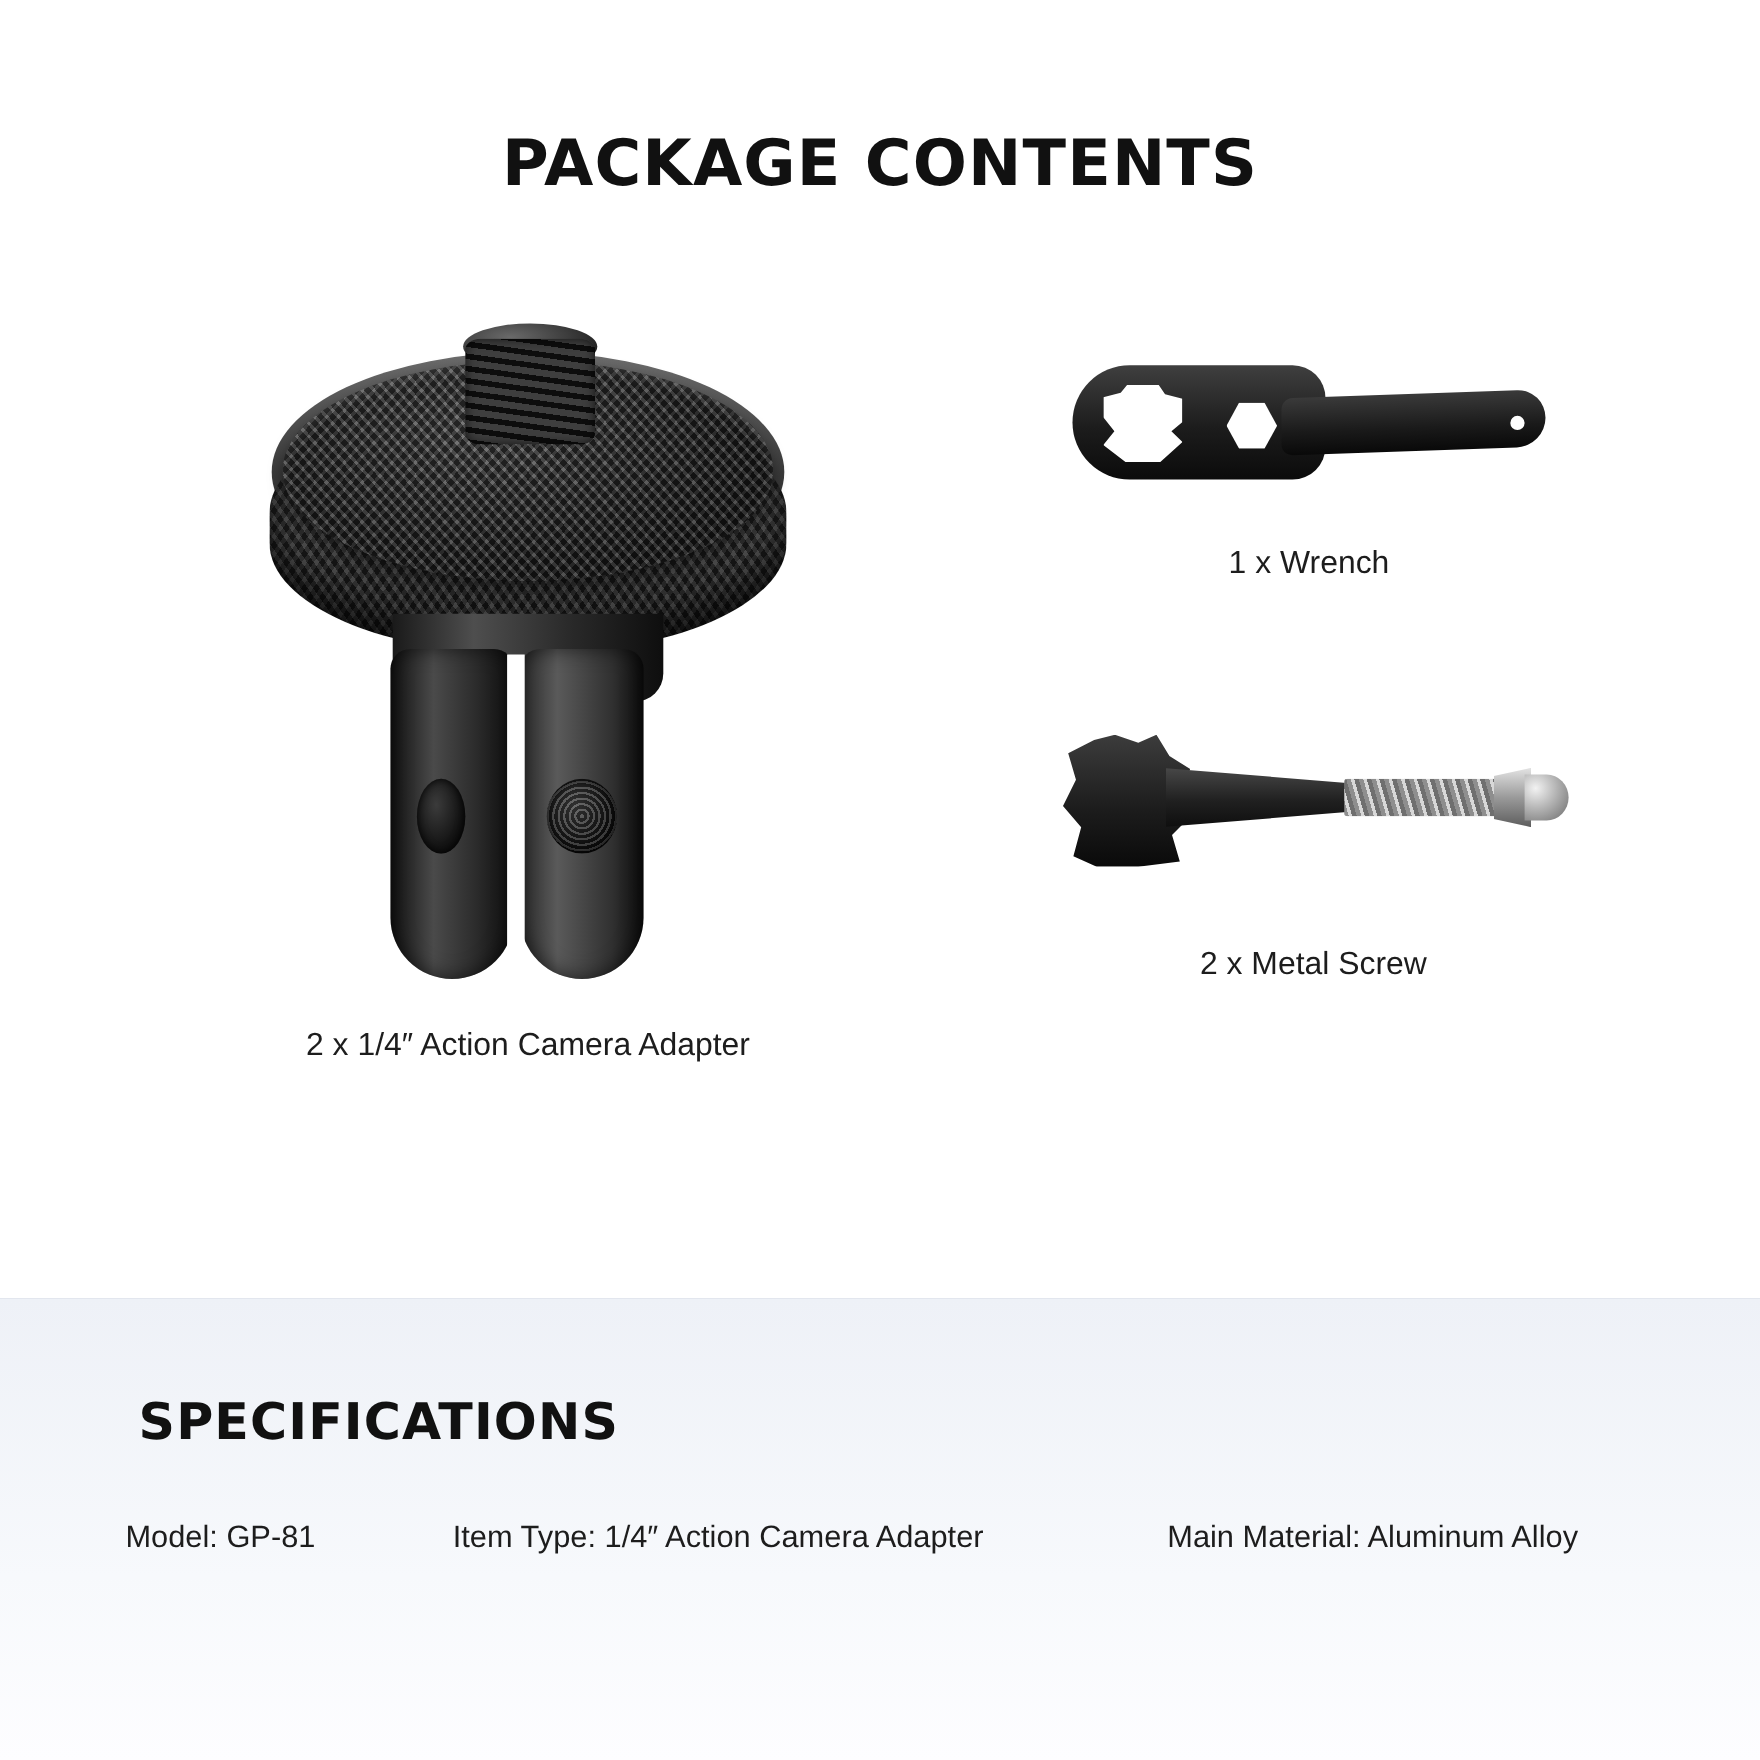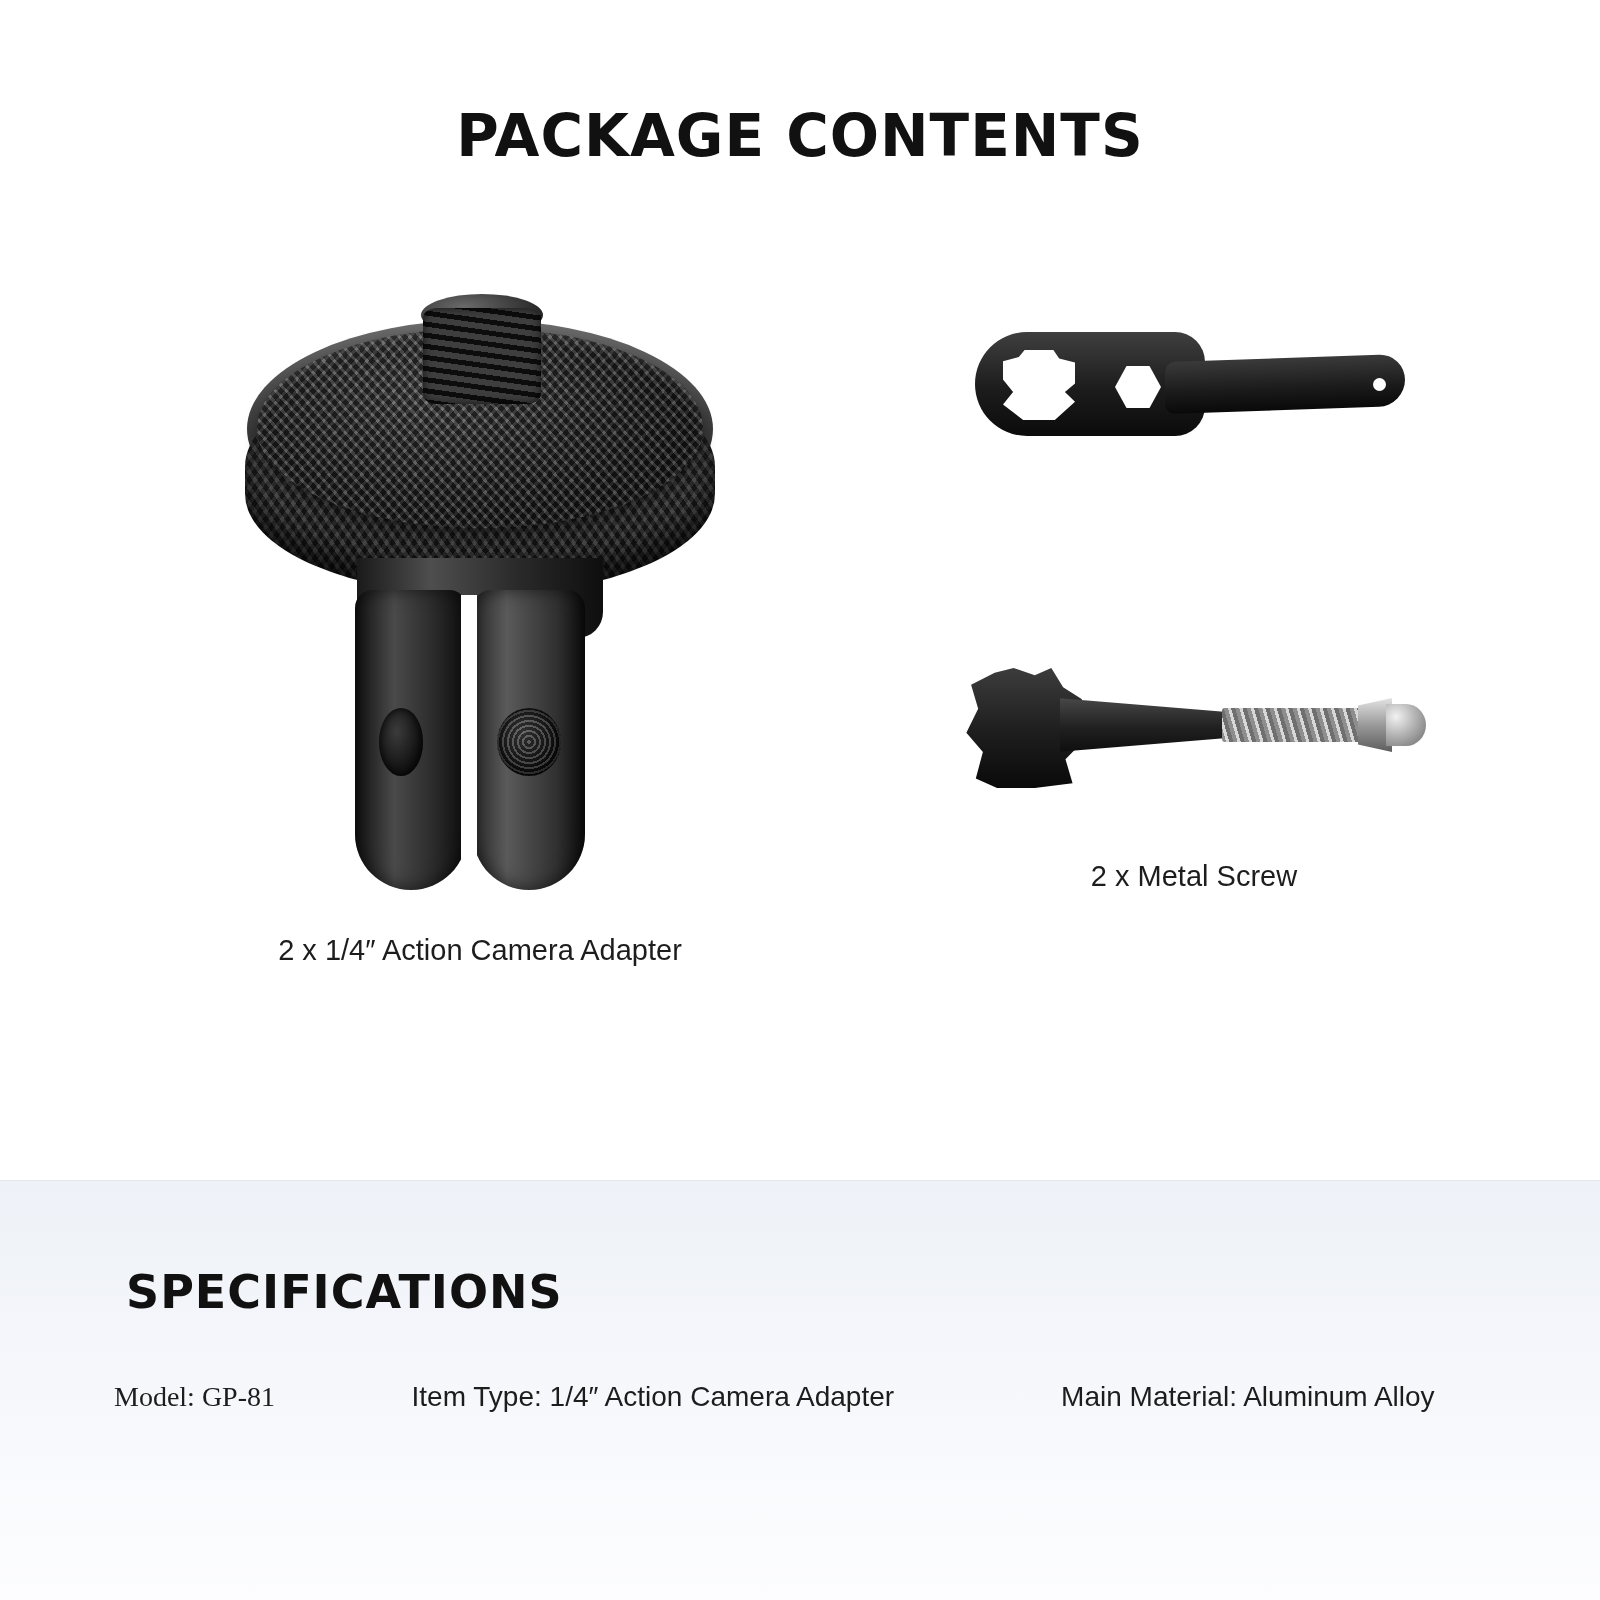--- a/index.html
+++ b/index.html
@@ -16,21 +16,21 @@
     position: relative;
   }
 
   
   .page-title {
     text-align: center;
     font-size: 58px;
     font-weight: bold;
     letter-spacing: 1px;
     padding-top: 98px;
-    margin: 4px;
+    margin: 16px;
     color: #111111;
     font-family: "DejaVu Sans", sans-serif;
   }
 
   
   .contents {
     position: absolute;
     top: 250px;
     left: 0;
     width: 1600px;
@@ -318,21 +318,21 @@
     top: 200px;
     width: 1390px;
     display: flex;
     align-items: center;
   }
   .spec-item {
     font-size: 28px;
     color: #1d1d1d;
     white-space: nowrap;
   }
-  .spec-item.sp1 { width: 280px; font-family: Liberation Serif, serif; }
+  .spec-item.sp1 { width: 280px; }
   .spec-item.sp2 { width: 660px; margin-left: 22px; }
   .spec-item.sp3 { width: 450px; }
 </style>
 </head>
 <body>
 
 <h1 class="page-title">PACKAGE CONTENTS</h1>
 
 <div class="contents">
 
@@ -356,20 +356,21 @@
   <div class="cell cell-wrench">
     <div class="art wrench-art">
       <div class="wrench-body">
         <div class="w-head"></div>
         <div class="w-handle"></div>
         <div class="w-hole-big"></div>
         <div class="w-hole-hex"></div>
         <div class="w-hole-small"></div>
       </div>
     </div>
+    <div class="cell-caption" style="margin-top:36px;">1 x Wrench</div>
   </div>
 
   <div class="cell cell-screw">
     <div class="art screw-art">
       <div class="s-knob"></div>
       <div class="s-shaft"></div>
       <div class="s-thread"></div>
       <div class="s-nut"></div>
       <div class="s-cap"></div>
     </div>

